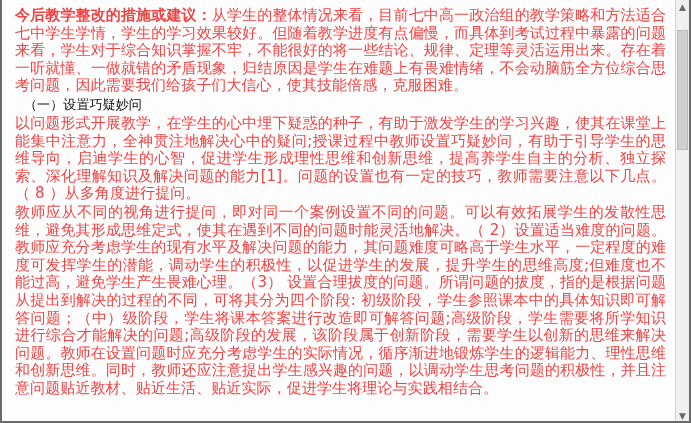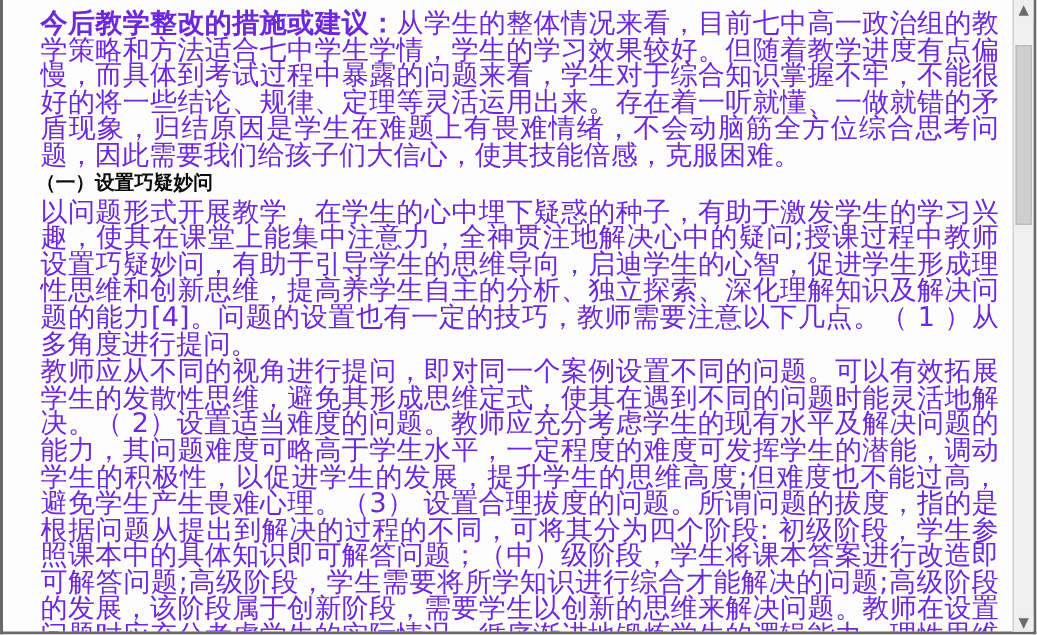--- a/index.html
+++ b/index.html
@@ -27,33 +27,33 @@
   .content {
     position: absolute;
     left: 0;
     right: 14px;
     top: 0;
     bottom: 0;
     padding: 7px 9px 0 9px;
     box-sizing: border-box;
   }
   .para {
-    margin: 0 0 1px 16px;
-    font-size: 18px;
+    margin: 0 0 1px 4px;
+    font-size: 15px;
     line-height: 17.6px;
-    color: #6d28d9;
+    color: #ef4444;
     text-align: justify;
     letter-spacing: 0.1px;
   }
   .heading {
     margin: 1px 0 1px 0;
     font-size: 13.1px;
     line-height: 18px;
     color: #0c0c0c;
-    font-weight: bold;
+    font-weight: normal;
     text-indent: 13px;
   }
   .bold-lead {
     font-weight: bold;
   }
   
   .scrollbar {
     position: absolute;
     top: 0;
     right: 0;
@@ -103,21 +103,21 @@
 <div class="page">
 
   <div class="content">
 
     <p class="para">
       <span class="bold-lead">今后教学整改的措施或建议：</span><span>从学生的整体情况来看，目前七中高一政治组的教学策略和方法适合七中学生学情，学生的学习效果较好。但随着教学进度有点偏慢，而具体到考试过程中暴露的问题来看，学生对于综合知识掌握不牢，不能很好的将一些结论、规律、定理等灵活运用出来。存在着一听就懂、一做就错的矛盾现象，归结原因是学生在难题上有畏难情绪，不会动脑筋全方位综合思考问题，因此需要我们给孩子们大信心，使其技能倍感，克服困难。</span>
     </p>
 
     <p class="heading">（一）设置巧疑妙问</p>
 
-    <p class="para">以问题形式开展教学，在学生的心中埋下疑惑的种子，有助于激发学生的学习兴趣，使其在课堂上能集中注意力，全神贯注地解决心中的疑问;授课过程中教师设置巧疑妙问，有助于引导学生的思维导向，启迪学生的心智，促进学生形成理性思维和创新思维，提高养学生自主的分析、独立探索、深化理解知识及解决问题的能力[4]。问题的设置也有一定的技巧，教师需要注意以下几点。（ 1 ）从多角度进行提问。</p>
+    <p class="para">以问题形式开展教学，在学生的心中埋下疑惑的种子，有助于激发学生的学习兴趣，使其在课堂上能集中注意力，全神贯注地解决心中的疑问;授课过程中教师设置巧疑妙问，有助于引导学生的思维导向，启迪学生的心智，促进学生形成理性思维和创新思维，提高养学生自主的分析、独立探索、深化理解知识及解决问题的能力[1]。问题的设置也有一定的技巧，教师需要注意以下几点。（ 8 ）从多角度进行提问。</p>
 
     <p class="para">教师应从不同的视角进行提问，即对同一个案例设置不同的问题。可以有效拓展学生的发散性思维，避免其形成思维定式，使其在遇到不同的问题时能灵活地解决。（ 2）设置适当难度的问题。教师应充分考虑学生的现有水平及解决问题的能力，其问题难度可略高于学生水平，一定程度的难度可发挥学生的潜能，调动学生的积极性，以促进学生的发展，提升学生的思维高度;但难度也不能过高，避免学生产生畏难心理。（3） 设置合理拔度的问题。所谓问题的拔度，指的是根据问题从提出到解决的过程的不同，可将其分为四个阶段: 初级阶段，学生参照课本中的具体知识即可解答问题；（中）级阶段，学生将课本答案进行改造即可解答问题;高级阶段，学生需要将所学知识进行综合才能解决的问题;高级阶段的发展，该阶段属于创新阶段，需要学生以创新的思维来解决问题。教师在设置问题时应充分考虑学生的实际情况，循序渐进地锻炼学生的逻辑能力、理性思维和创新思维。同时，教师还应注意提出学生感兴趣的问题，以调动学生思考问题的积极性，并且注意问题贴近教材、贴近生活、贴近实际，促进学生将理论与实践相结合。</p>
 
 
   </div>
 
   <div class="scrollbar">
     <div class="sb-btn up">▲</div>
     <div class="sb-track">
       <div class="sb-thumb"></div>

